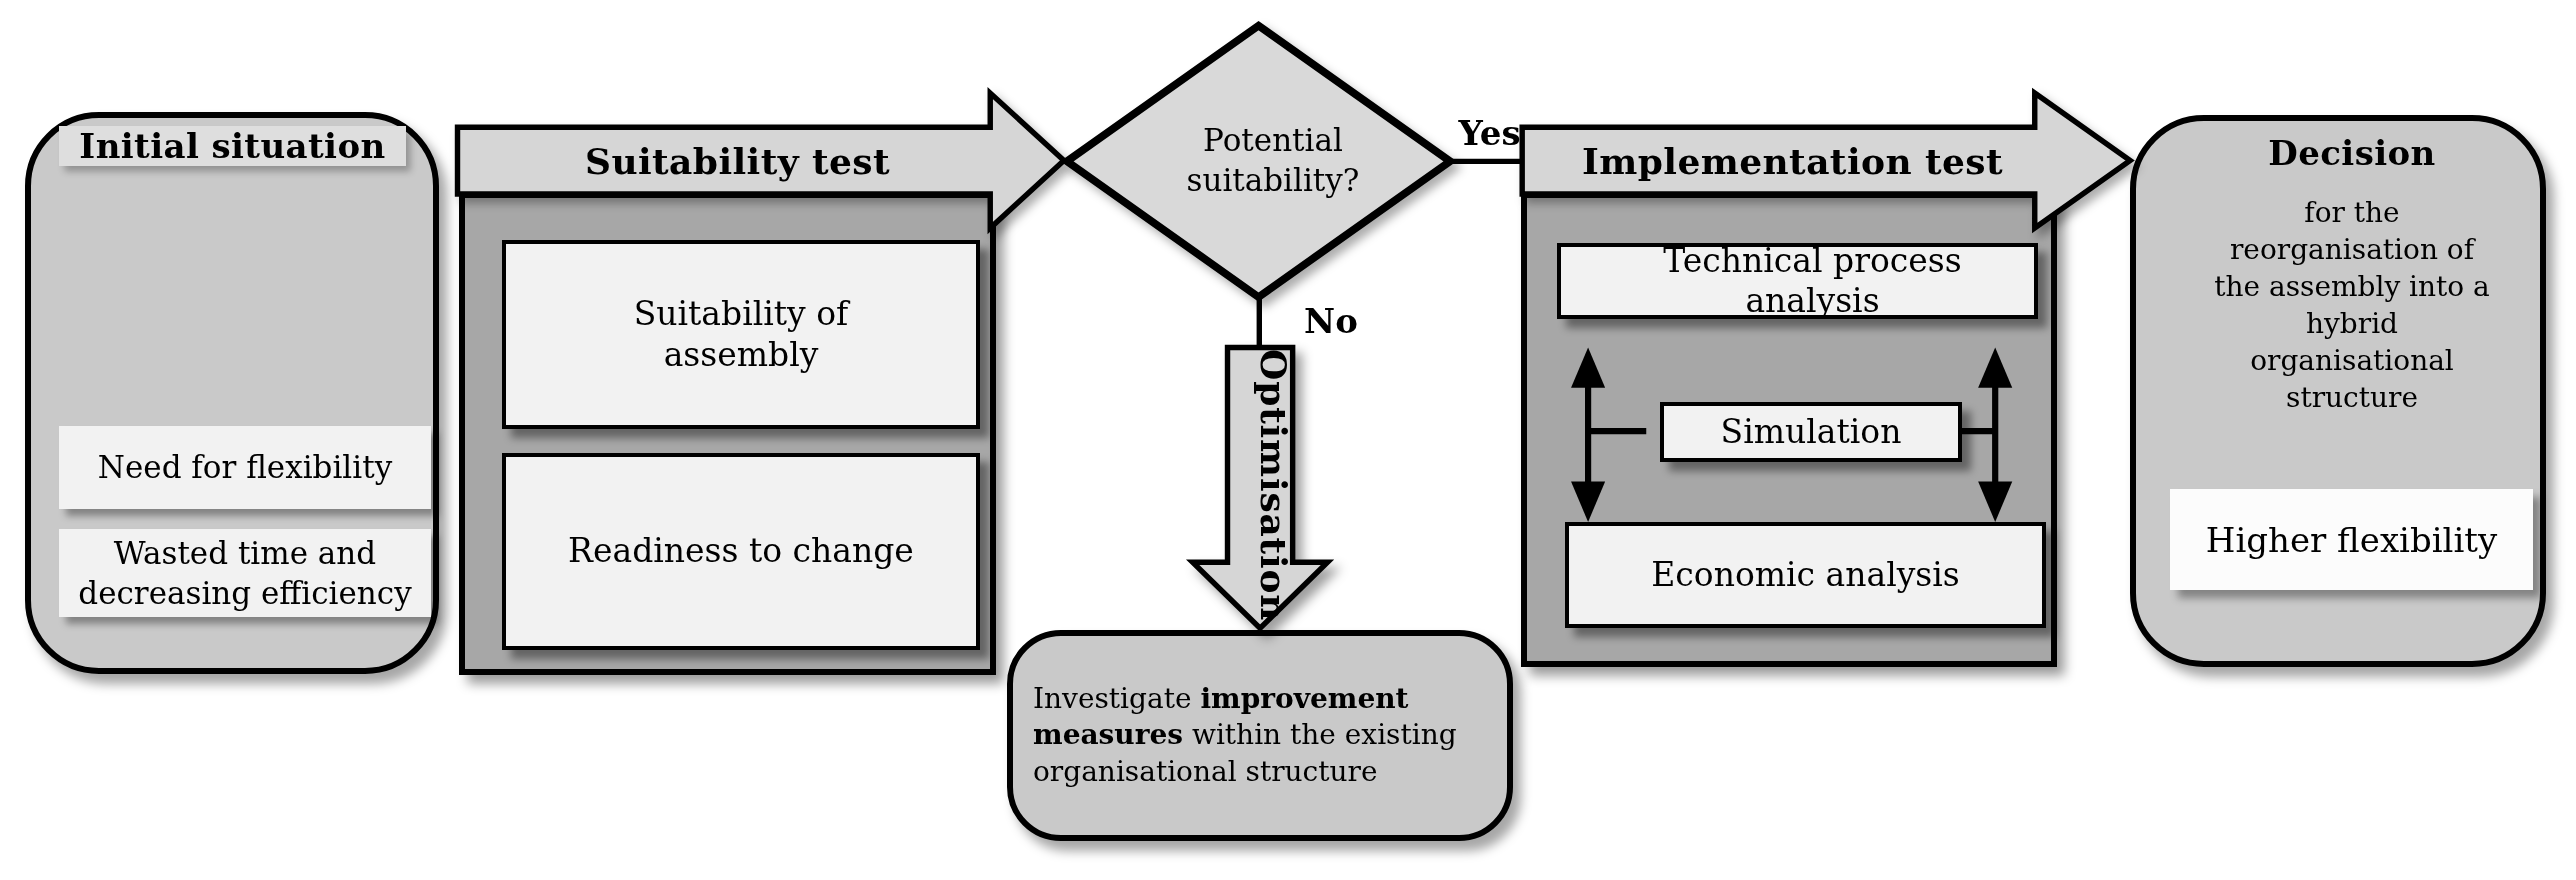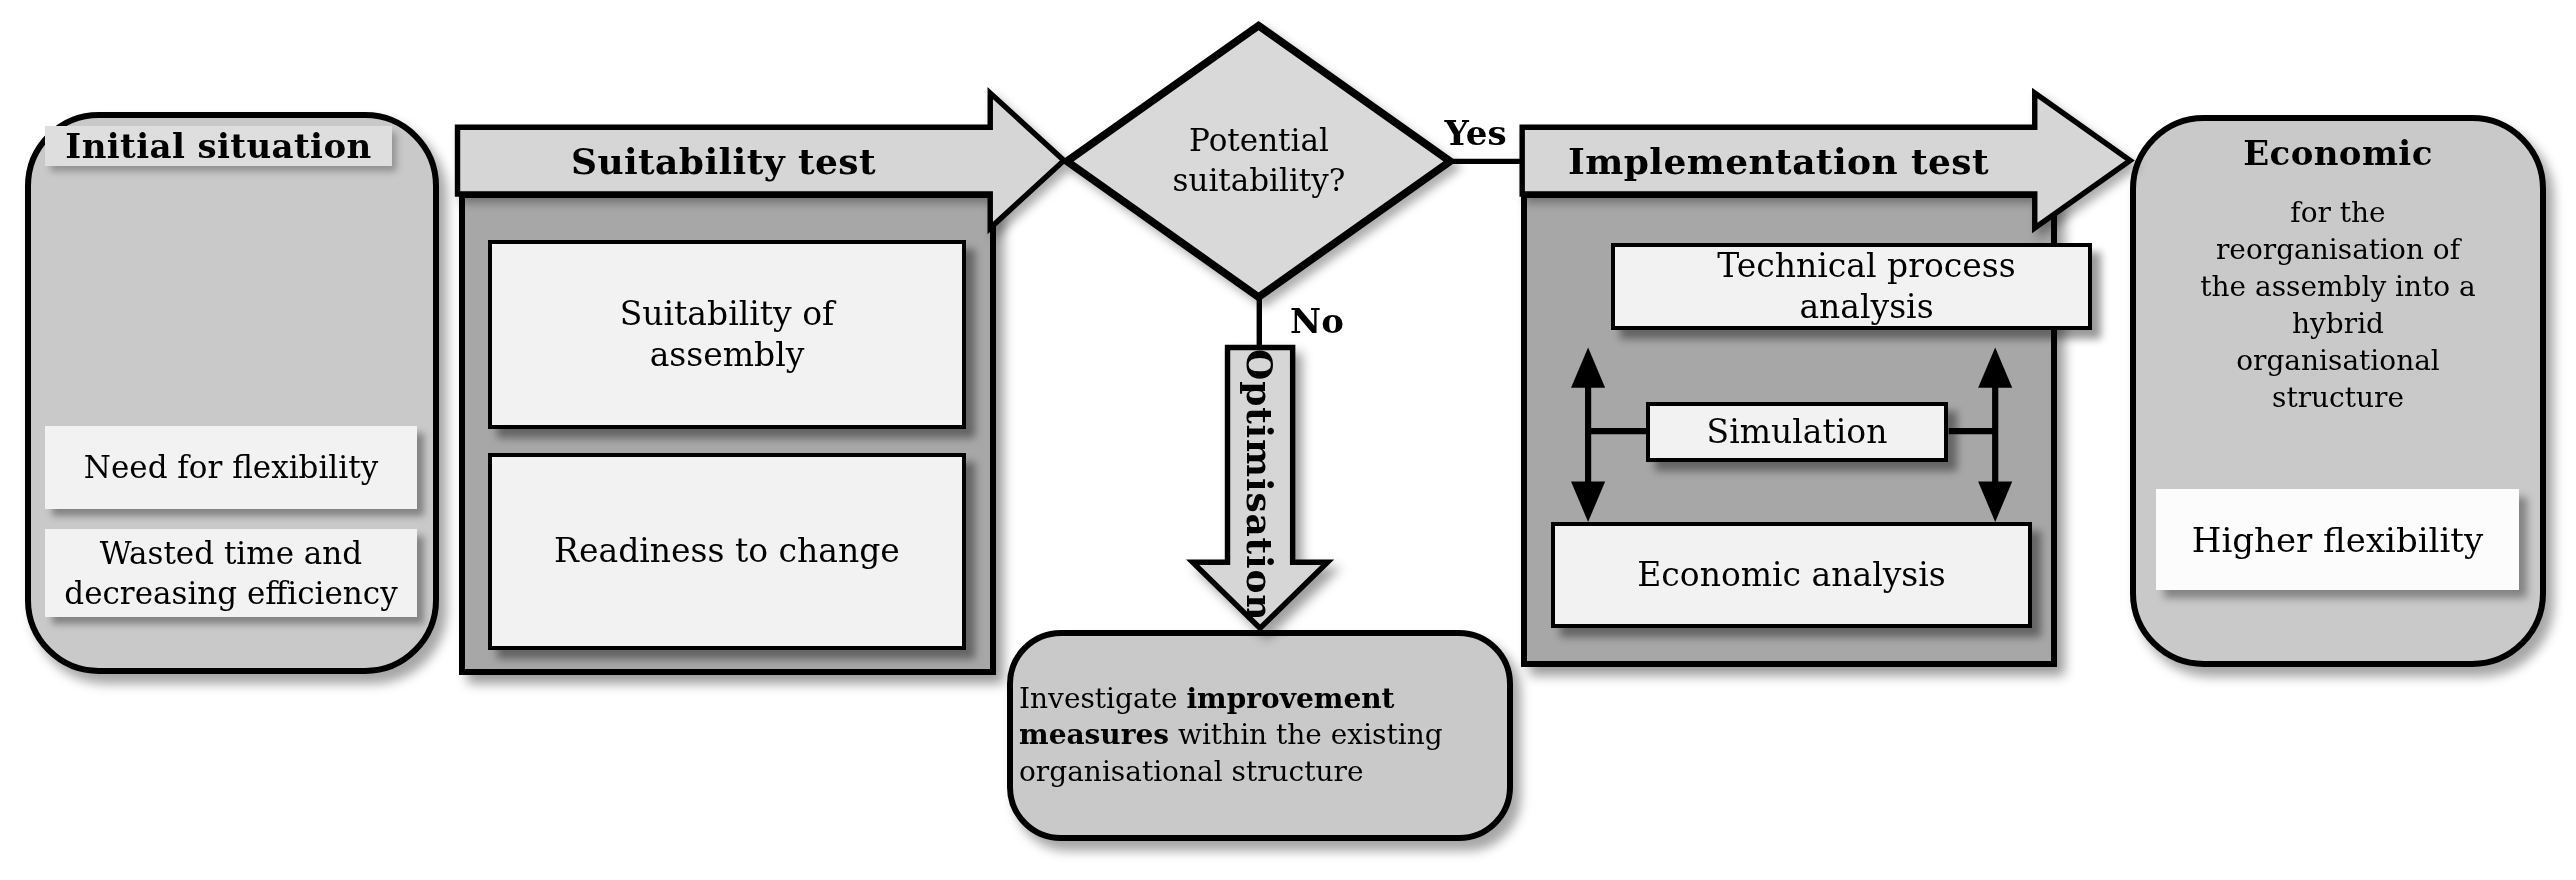--- a/index.html
+++ b/index.html
@@ -6,21 +6,21 @@
     --page-bg:#ffffff; --panel-fill:#c9c9c9; --banner-fill:#d6d6d6; --diamond-fill:#d9d9d9;
     --container-fill:#a7a7a7; --item-fill:#f2f2f2; --highlight-fill:#fcfcfc;
     --line-color:#000000; --text-color:#000000;
   }
   *{box-sizing:border-box; margin:0; padding:0;}
   html,body{background:var(--page-bg);}
   body{font-family:"DejaVu Serif","Liberation Serif",serif; color:var(--text-color);}
   #canvas{position:relative; width:2576px; height:881px; background:var(--page-bg); overflow:hidden;}
 
   .abs{position:absolute;}
-  .z1{z-index:1;} .z3{z-index:3;}
+  .z1{z-index:1;} .z3{z-index:3;margin-left:14px;}
 
   .panel{
     background:var(--panel-fill);
     border:6.2px solid var(--line-color);
     box-shadow:7.8px 9.3px 11px rgba(0,0,0,0.35);
   }
   .container{
     background:var(--container-fill);
     border:6.2px solid var(--line-color);
     box-shadow:7.8px 9.3px 11px rgba(0,0,0,0.40);
@@ -131,27 +131,27 @@
   <div class="abs z3 inner-box preline" style="left:488px; top:240px; width:478px; height:189px;">Suitability of
 assembly</div>
   <div class="abs z3 inner-box preline" style="left:488px; top:453px; width:478px; height:197px;">Readiness to change</div>
 
   <div class="abs z3 centerbox gate-text preline" style="left:1104px; top:102px; width:310px; height:118px;">Potential
 suitability?</div>
   <div class="abs z3 centerbox branch-label" style="left:1433px; top:113px; width:85px; height:40px;">Yes</div>
   <div class="abs z3 centerbox branch-label" style="left:1278px; top:301px; width:78px; height:39px;">No</div>
 
   <div class="abs z3 banner-label" style="left:1522px; top:130px; width:513px; height:62px;">Implementation test</div>
-  <div class="abs z3 inner-box preline" style="left:1611px; top:243px; width:481px; height:87px;padding-left:30px;">Technical process
+  <div class="abs z3 inner-box preline" style="left:1543px; top:243px; width:481px; height:76px;padding-left:30px;">Technical process
 analysis</div>
   <div class="abs z3 inner-box" style="left:1646px; top:402px; width:302px; height:60px;">Simulation</div>
   <div class="abs z3 inner-box" style="left:1551px; top:522px; width:481px; height:106px;">Economic analysis</div>
 
   <div class="abs z3 centerbox" style="left:2130px; top:129px; width:416px; height:48px;">
-    <span class="heading">Economic</span>
+    <span class="heading">Decision</span>
   </div>
   <div class="abs z3 decision-body preline" style="left:2169px; top:195px; width:338px; height:288px;">for the
 reorganisation of
 the assembly into a
 hybrid
 organisational
 structure</div>
   <div class="abs z3 hf-box" style="left:2156px; top:489px; width:363px; height:101px;">Higher flexibility</div>
 
   <div class="abs z3 opt-label" style="left:1229px; top:350px; width:62px; height:271px;">Optimisation</div>

